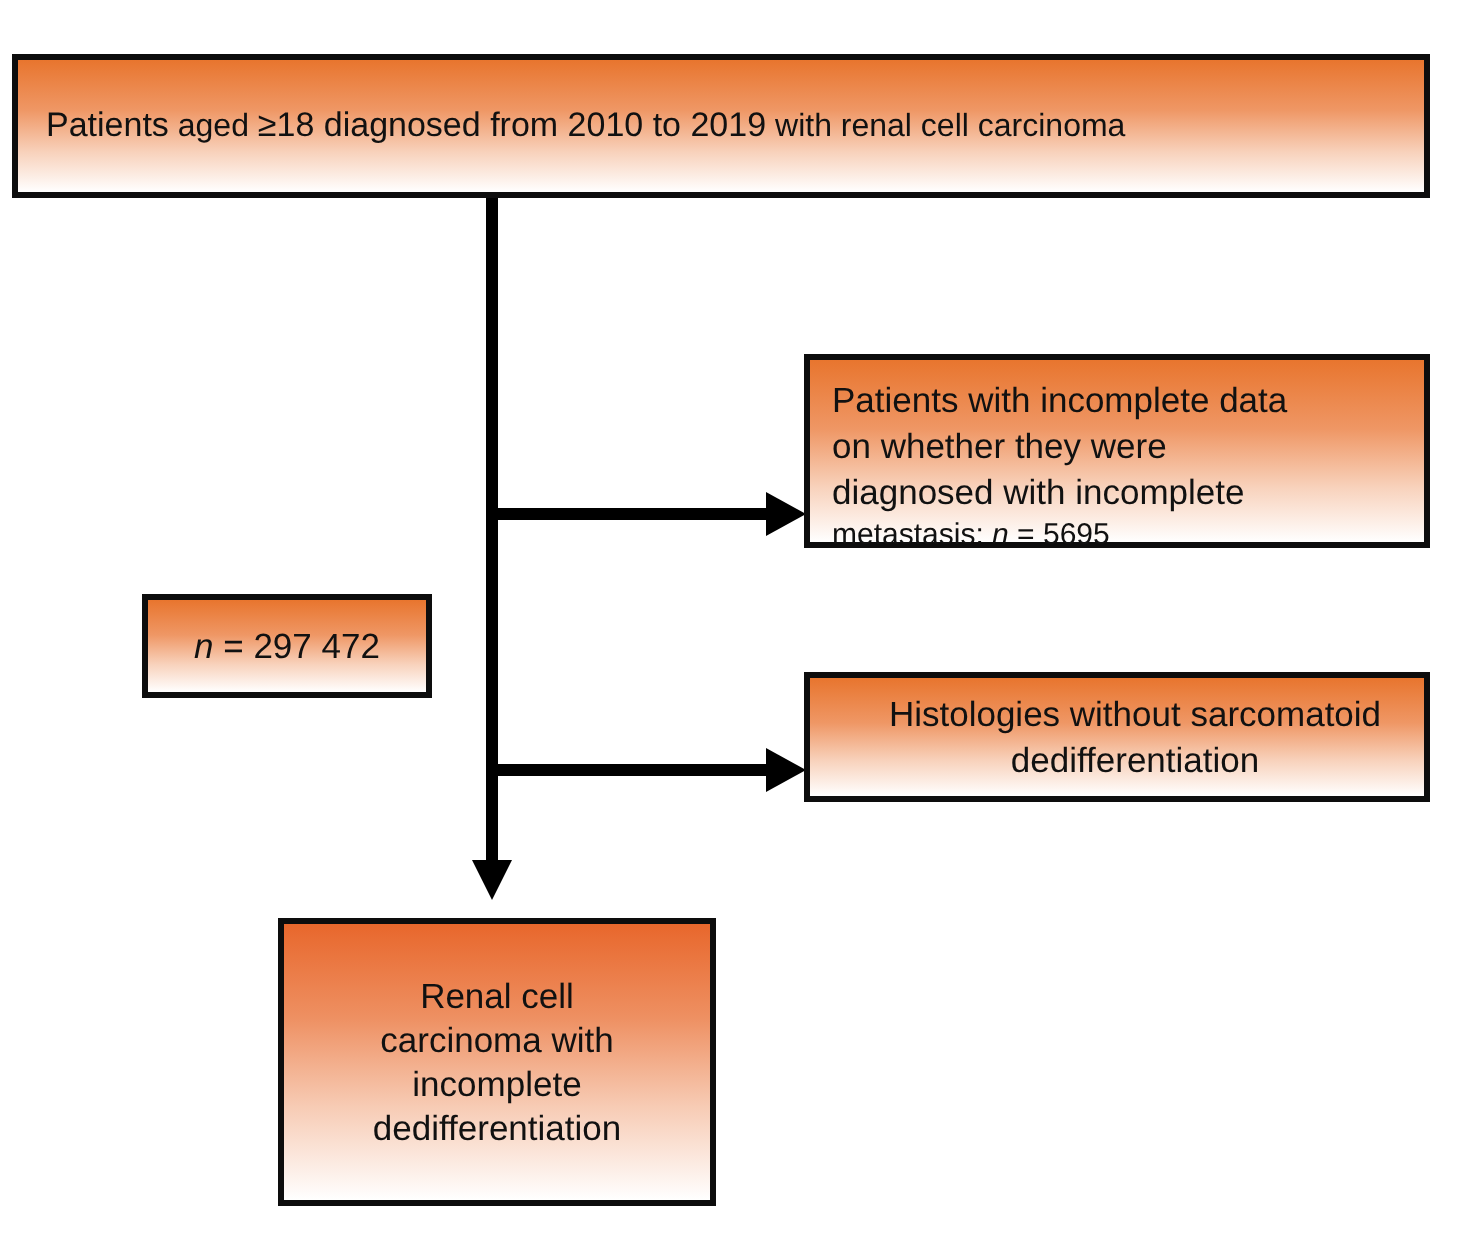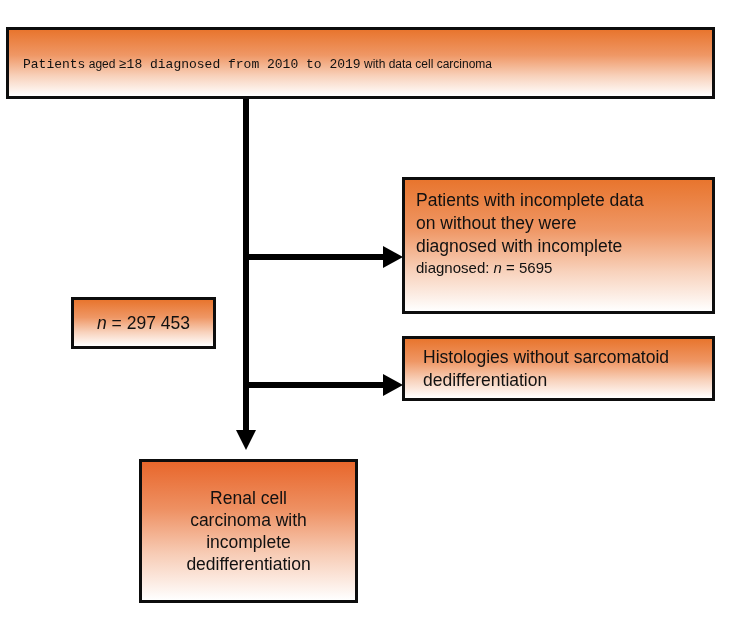--- a/index.html
+++ b/index.html
@@ -34,56 +34,57 @@
     left: 6px;  top: 27px;
     width: 709px; height: 72px;
     display: flex;
     align-items: center;
     padding-left: 14px;
   }
   #box-cohort .line { white-space: nowrap; }
 
   #box-incomplete {
     left: 402px; top: 177px;
-    width: 313px; height: 137px;
+    width: 313px; height: 97px;
     padding: 9px 0 0 11px;
   }
 
   #box-count {
     left: 71px; top: 297px;
     width: 145px; height: 52px;
     display: flex;
     align-items: center;
     justify-content: center;
   }
 
   #box-histology {
     left: 402px; top: 336px;
     width: 313px; height: 65px;
     display: flex;
     flex-direction: column;
+    align-items: center;
     justify-content: center;
     padding-left: 18px;
   }
 
   #box-final {
     left: 139px; top: 459px;
     width: 219px; height: 144px;
     display: flex;
     flex-direction: column;
     align-items: center;
     justify-content: center;
     text-align: center;
     background: linear-gradient(to bottom, #e8672c 0%, #ee9062 34%, #f7cbb4 66%, #ffffff 100%);
   }
 
   
-  .t-lg   { font-size: 13px; font-family: Liberation Mono, monospace; }
+  .t-lg   { font-size: 17px; }
   .t-md   { font-size: 17.5px; }
-  .t-sm   { font-size: 12px; }
+  .t-sm   { font-size: 16px; }
   .ital   { font-style: italic; }
 
   #box-incomplete .row { font-size: 17.5px; margin-bottom: 1px; }
   #box-incomplete .row-small { font-size: 15px; margin-top: 2px; }
 
   #box-histology .row { font-size: 17.5px; }
   #box-final .row { font-size: 17.5px; }
 
   
   .conn {
@@ -141,41 +142,41 @@
   }
 </style>
 </head>
 <body>
 
 <div id="canvas">
 
   <div id="top-artifact"></div>
 
   <div class="fbox" id="box-cohort">
-    <div class="line"><span class="t-lg">Patients</span><span class="t-sm"> aged </span><span class="t-lg">≥18 diagnosed from 2010 to 2019</span><span class="t-sm"> with data cell carcinoma</span></div>
+    <div class="line"><span class="t-lg">Patients</span><span class="t-sm"> aged </span><span class="t-lg">≥18 diagnosed from 2010 to 2019</span><span class="t-sm"> with renal cell carcinoma</span></div>
   </div>
 
   <div class="conn" id="trunk"></div>
   <div id="trunk-head"></div>
 
   <div class="conn" id="branch1"></div>
   <div id="branch1-head"></div>
 
   <div class="conn" id="branch2"></div>
   <div id="branch2-head"></div>
 
   <div class="fbox" id="box-incomplete">
     <div class="row">Patients with incomplete data</div>
-    <div class="row">on without they were</div>
+    <div class="row">on whether they were</div>
     <div class="row">diagnosed with incomplete</div>
-    <div class="row-small"><span>diagnosed: </span><span class="ital">n</span><span> = </span><span>5695</span></div>
+    <div class="row-small"><span>metastasis: </span><span class="ital">n</span><span> = </span><span>5695</span></div>
   </div>
 
   <div class="fbox" id="box-count">
-    <div class="t-md"><span class="ital">n</span><span> = </span><span>297 453</span></div>
+    <div class="t-md"><span class="ital">n</span><span> = </span><span>297 472</span></div>
   </div>
 
   <div class="fbox" id="box-histology">
     <div class="row">Histologies without sarcomatoid</div>
     <div class="row">dedifferentiation</div>
   </div>
 
   <div class="fbox" id="box-final">
     <div class="row">Renal cell</div>
     <div class="row">carcinoma with</div>

